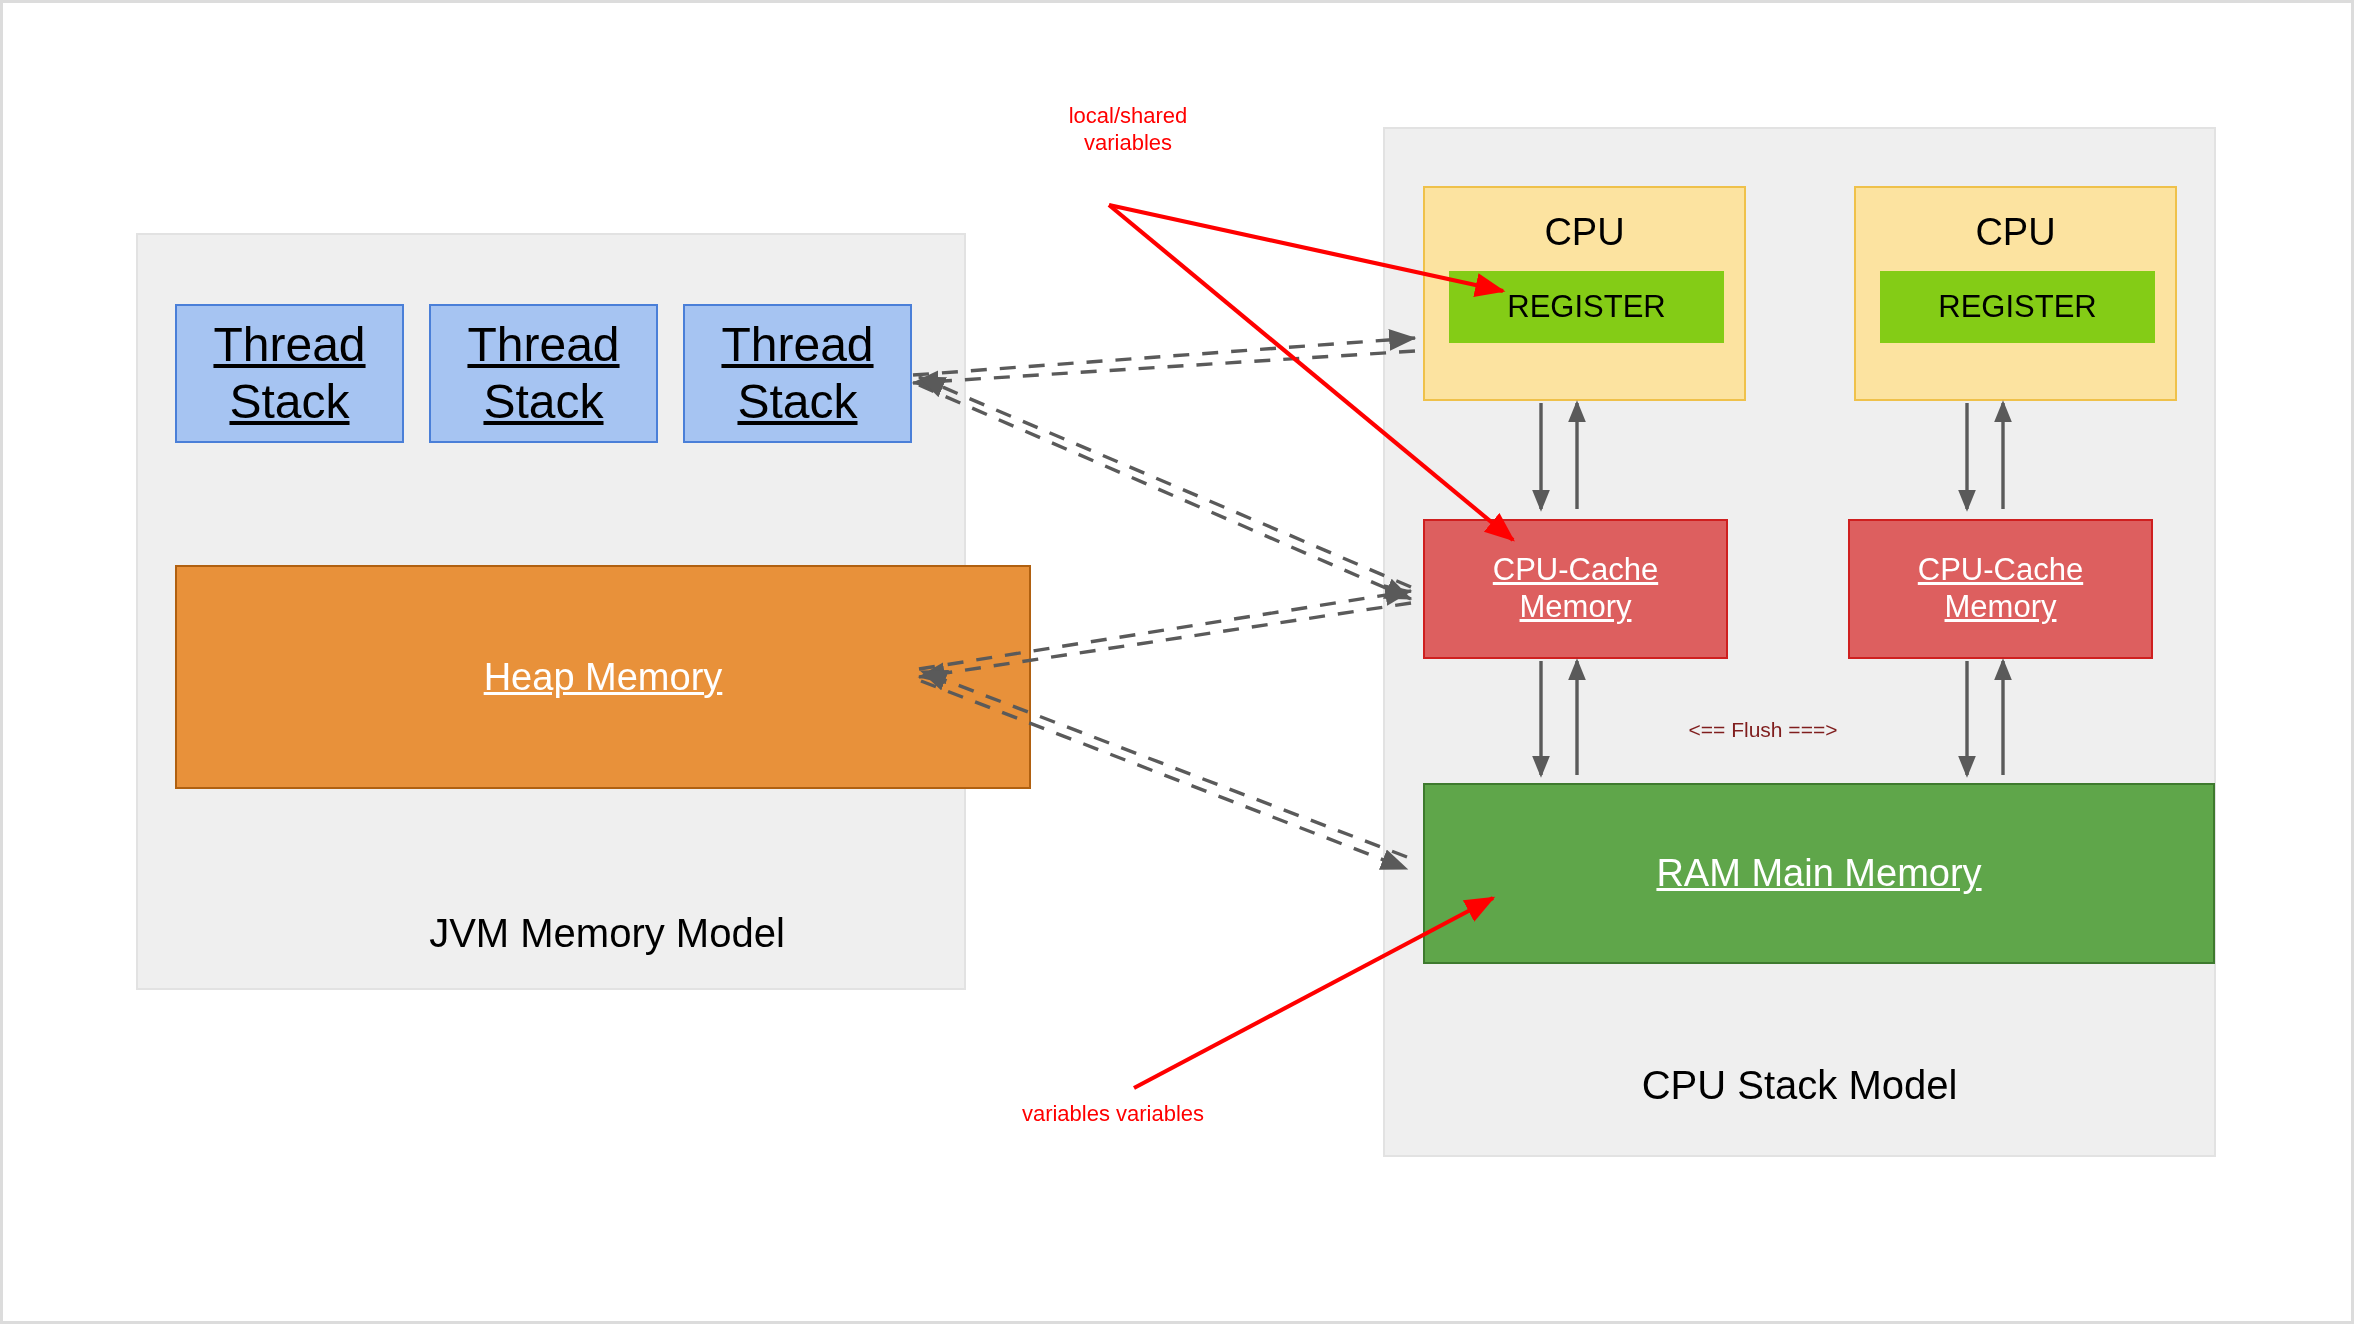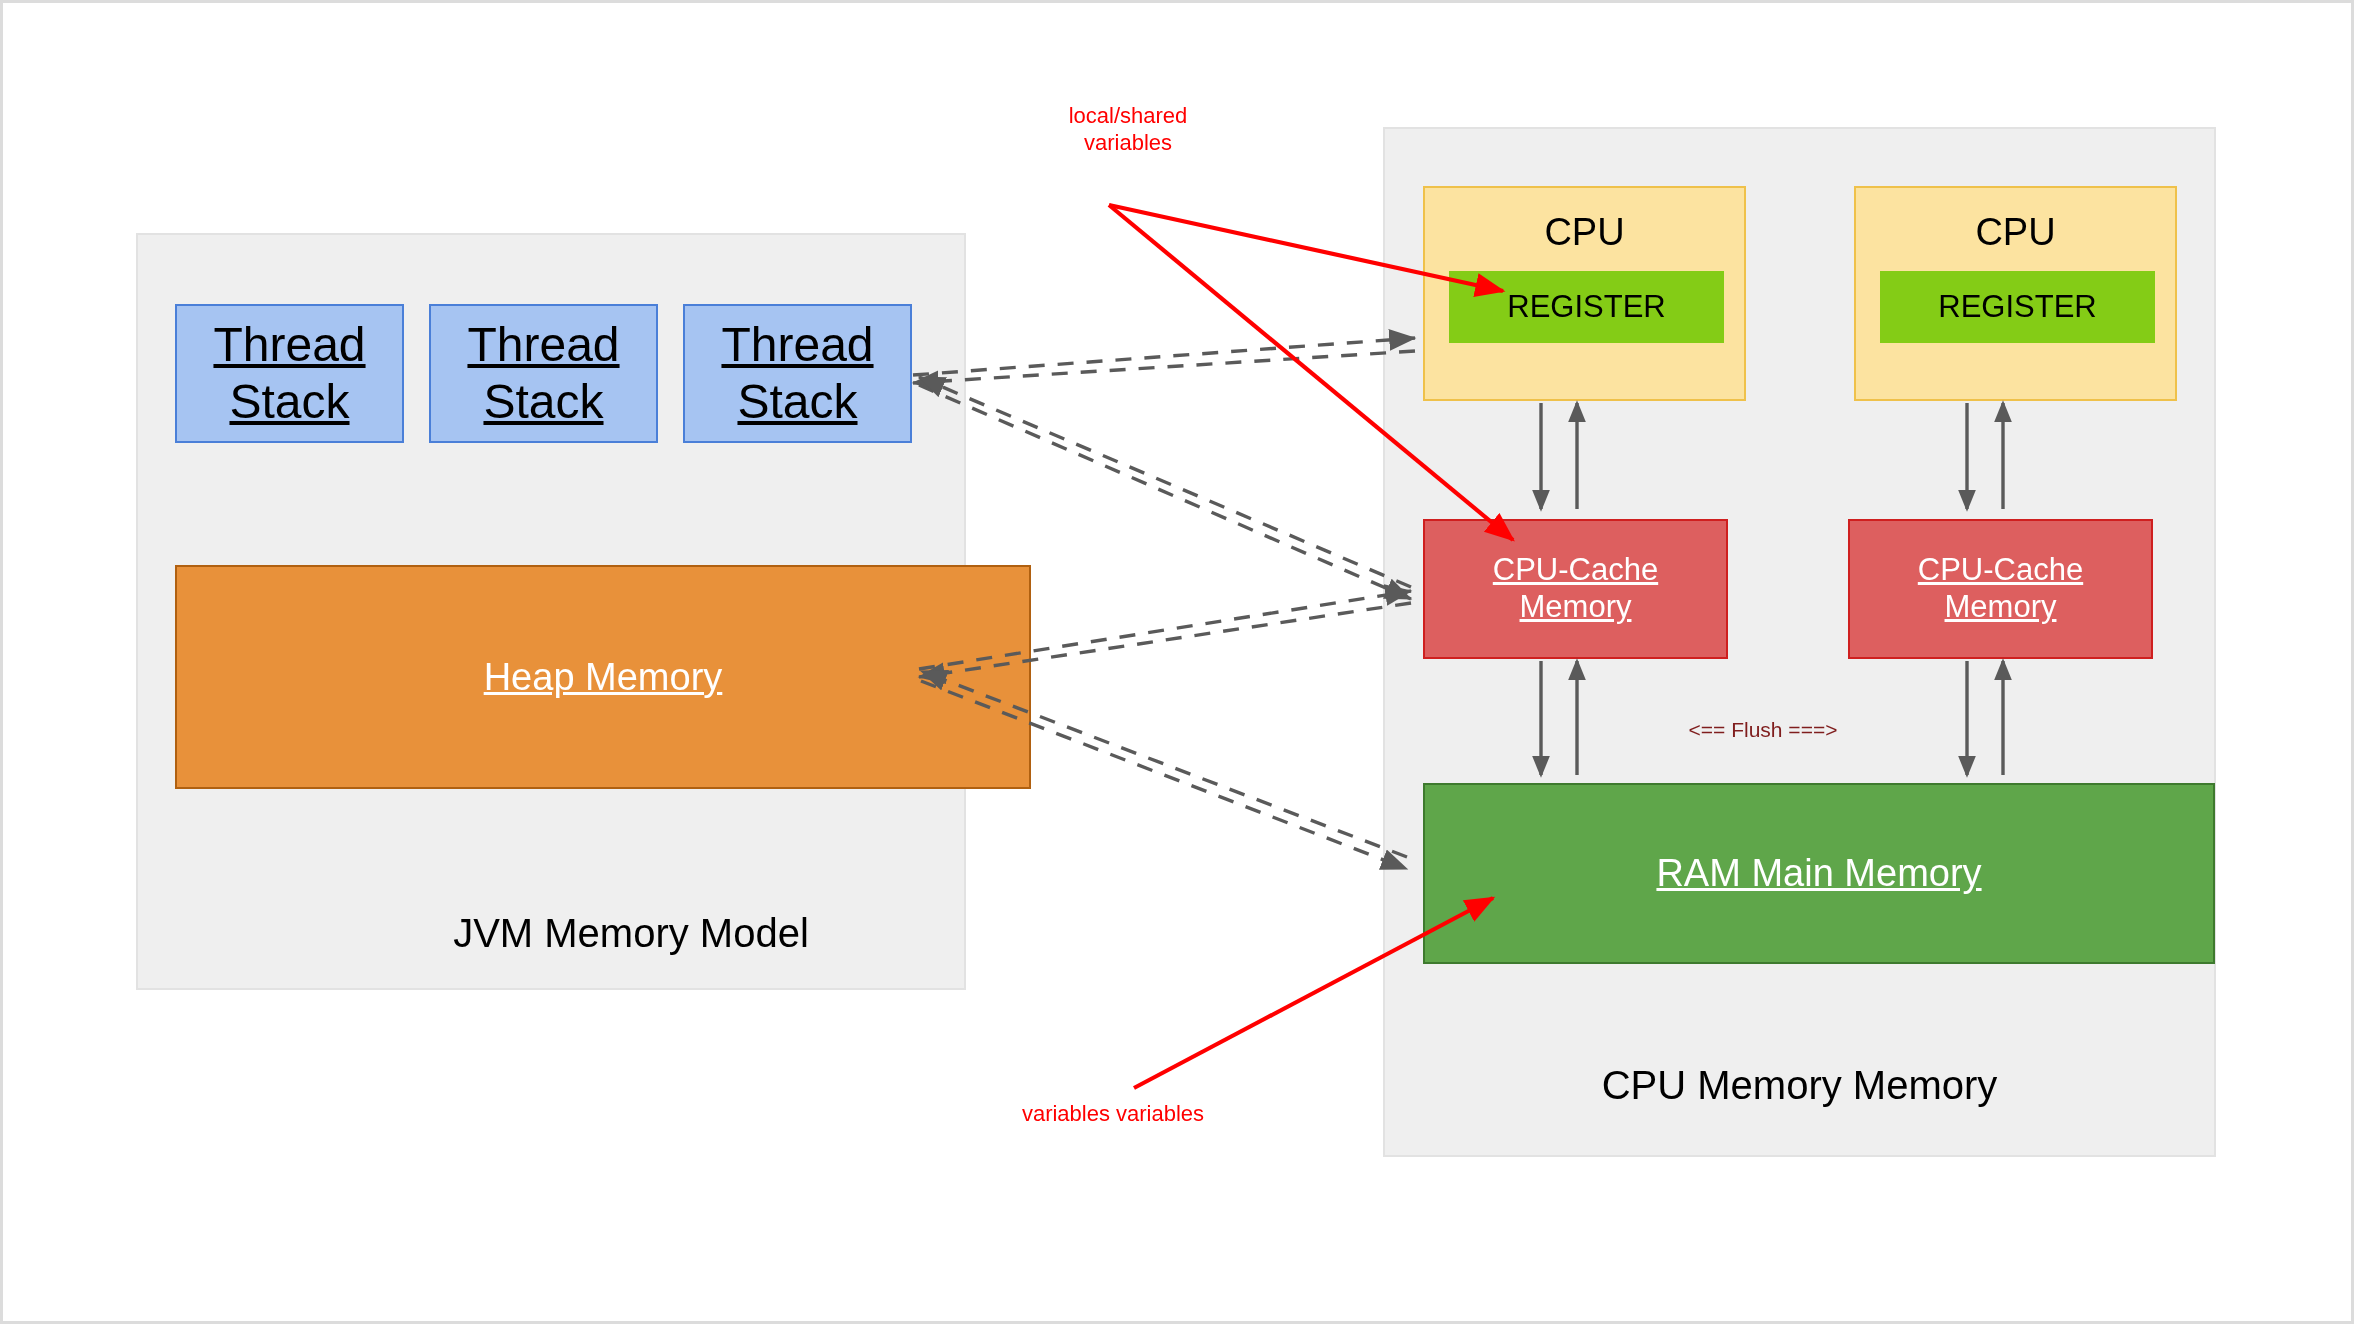--- a/index.html
+++ b/index.html
@@ -131,21 +131,21 @@
   </div>
   <div class="box thread-stack" style="left:680px; top:301px; width:229px; height:139px;">
     <span style="white-space:pre-line;">Thread
 Stack</span>
   </div>
 
   <div class="box heap" style="left:172px; top:562px; width:856px; height:224px;">
     <span>Heap Memory</span>
   </div>
 
-  <div class="panel-title" style="left:133px; top:908px; width:942px;padding-left:24px;">JVM Memory Model</div>
+  <div class="panel-title" style="left:133px; top:908px; width:942px;">JVM Memory Model</div>
 
   <div class="panel" style="left:1380px; top:124px; width:833px; height:1030px;"></div>
 
   <div class="box cpu" style="left:1420px; top:183px; width:323px; height:215px; position:absolute;">
     <div class="cpu-label">CPU</div>
     <div class="register" style="left:24px; top:83px; width:275px; height:72px;">
       <span>REGISTER</span>
     </div>
   </div>
 
@@ -164,21 +164,21 @@
     <span style="white-space:pre-line;">CPU-Cache
 Memory</span>
   </div>
 
   <div class="box ram" style="left:1420px; top:780px; width:792px; height:181px;">
     <span>RAM Main Memory</span>
   </div>
 
   <div class="flush-label" style="left:1630px; top:715px; width:260px;">&lt;== Flush ===&gt;</div>
 
-  <div class="panel-title" style="left:1380px; top:1060px; width:833px;">CPU Memory Memory</div>
+  <div class="panel-title" style="left:1380px; top:1060px; width:833px;">CPU Stack Model</div>
 
   <div class="annot" style="left:960px; top:100px; width:330px;">local/shared
 variables</div>
 
   <div class="annot" style="left:945px; top:1098px; width:330px;">variables variables</div>
 
   <svg class="overlay" viewBox="0 0 2354 1324" xmlns="http://www.w3.org/2000/svg">
     <defs>
       <marker id="grayArrow" markerWidth="9" markerHeight="9" refX="7.6" refY="3.2" orient="auto" markerUnits="strokeWidth">
         <path d="M0,0 L8,3.2 L0,6.4 z" fill="#5a5a5a"></path>

